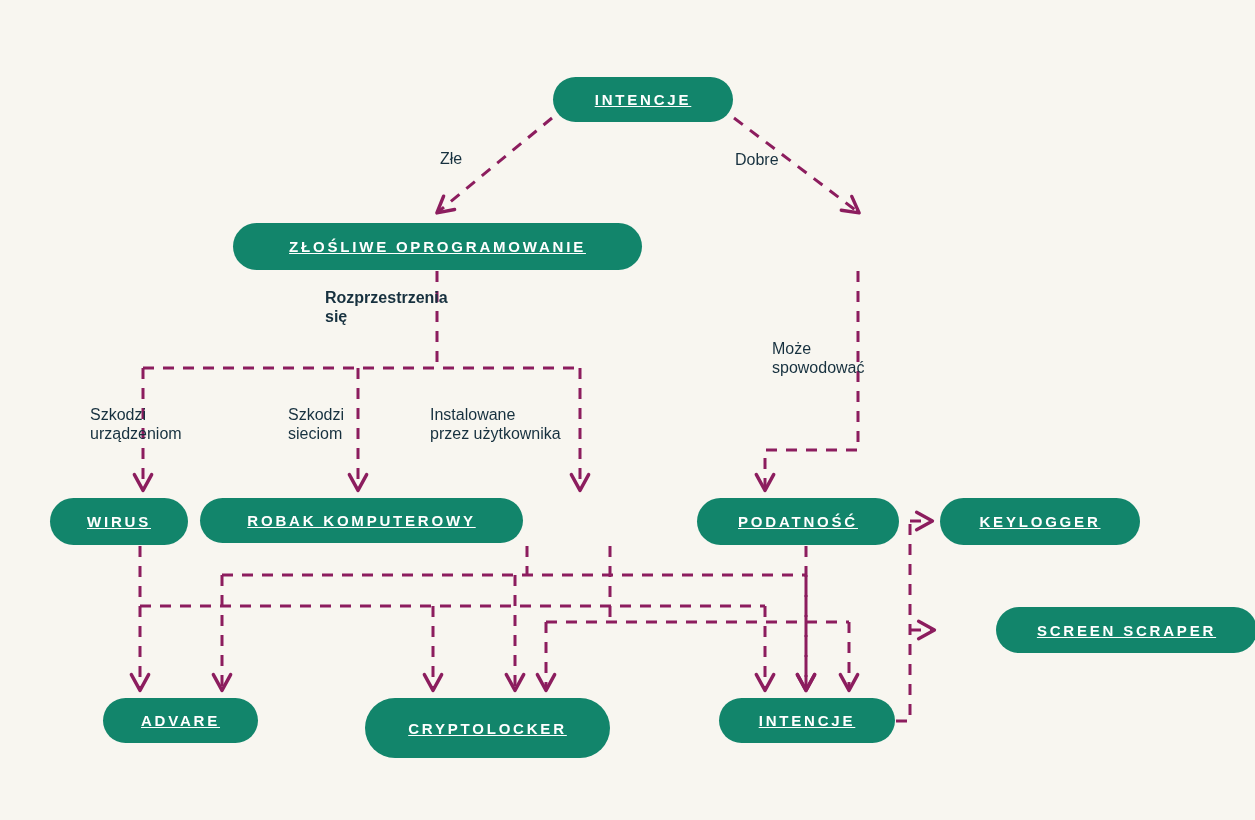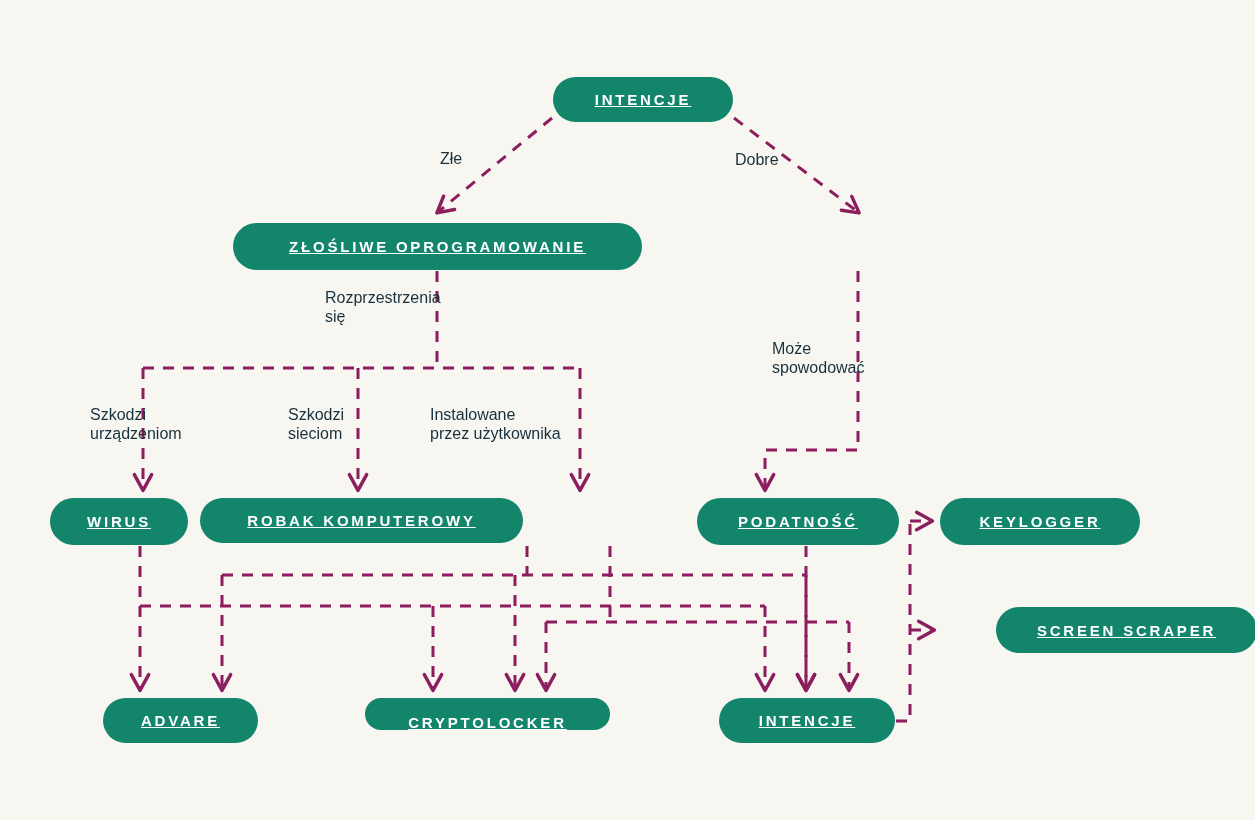--- a/index.html
+++ b/index.html
@@ -138,33 +138,33 @@
   </div>
 
   <div class="node" style="left:996px;top:607px;width:261px;height:46px;">
     <span>SCREEN SCRAPER</span>
   </div>
 
   <div class="node" style="left:103px;top:698px;width:155px;height:45px;">
     <span>ADVARE</span>
   </div>
 
-  <div class="node" style="left:365px;top:698px;width:245px;height:32px;align-items:flex-end;">
+  <div class="node" style="left:365px;top:698px;width:245px;height:60px;">
     <span>CRYPTOLOCKER</span>
   </div>
 
   <div class="node" style="left:719px;top:698px;width:176px;height:45px;">
     <span>INTENCJE</span>
   </div>
 
   <div class="edge-label" style="left:440px;top:150px;width:112px;">Złe</div>
 
   <div class="edge-label" style="left:735px;top:145px;width:112px;margin-top:6px;">Dobre</div>
 
-  <div class="edge-label" style="left:325px;top:289px;width:220px;">Rozprzestrzenia
+  <div class="edge-label" style="left:325px;top:289px;width:220px;font-weight:bold;">Rozprzestrzenia
 się</div>
 
   <div class="edge-label" style="left:772px;top:340px;width:180px;">Może
 spowodować</div>
 
   <div class="edge-label" style="left:90px;top:406px;width:180px;">Szkodzi
 urządzeniom</div>
 
   <div class="edge-label" style="left:288px;top:406px;width:142px;">Szkodzi
 sieciom</div>

